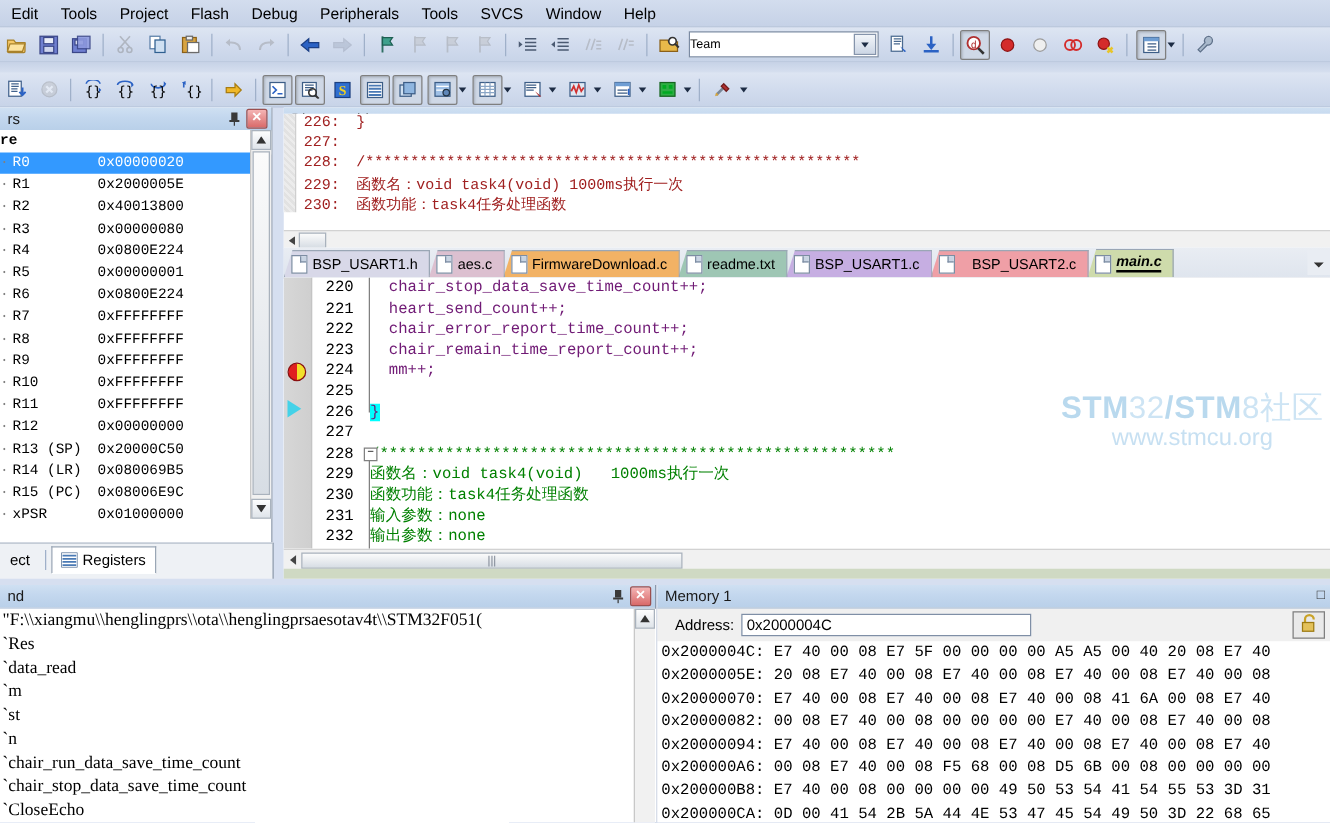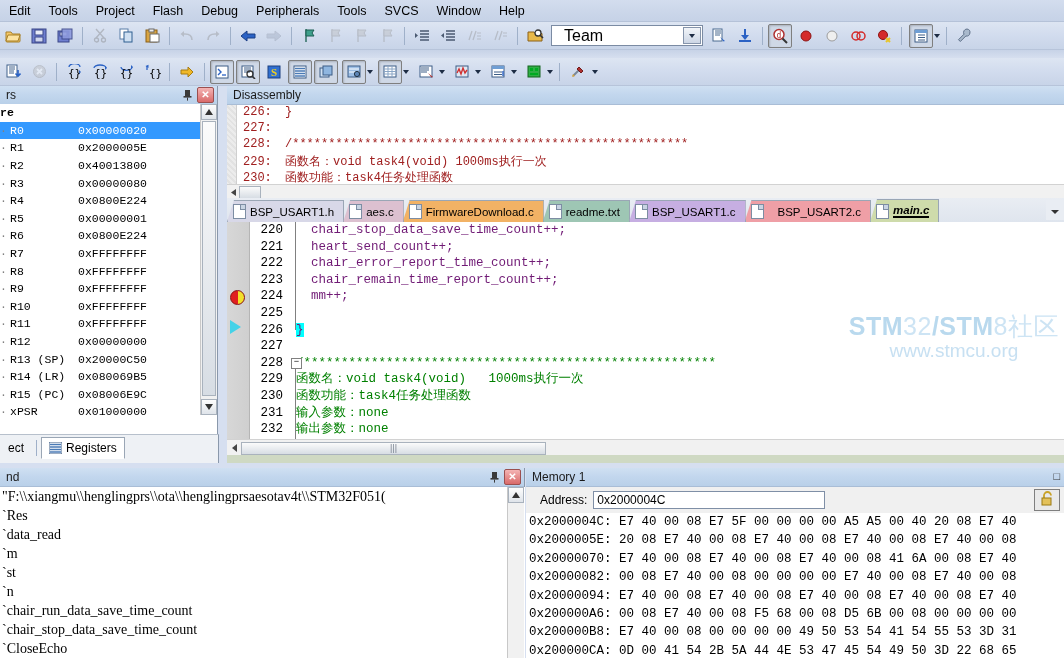--- a/index.html
+++ b/index.html
@@ -42,21 +42,21 @@
   .tbtnw{display:flex;align-items:center;height:22px;margin:0 1px;flex:none;
     border:1px solid transparent;border-radius:2px;}
   .caret{width:0;height:0;border-left:3.5px solid transparent;border-right:3.5px solid transparent;
     border-top:4px solid #1d2c44;}
 
   
   .combo{
     width:150px;height:19px;background:#fff;border:1px solid #7b8ba3;
     display:flex;align-items:center;margin:0 3px;flex:none;position:relative;
   }
-  .combo span{padding-left:12px;font-size:16px;}
+  .combo span{padding-left:0;font-size:10px;}
   .combo .cbtn{position:absolute;right:1px;top:1px;width:16px;height:15px;
     background:linear-gradient(to bottom,#f2f5f9,#ccd6e5);border:1px solid #8594ab;
     display:flex;align-items:center;justify-content:center;}
 
   
   .panel{position:absolute;background:#f0f0f0;box-sizing:border-box;}
   .ptitle{
     height:19px;
     background:linear-gradient(to bottom,#cfe0f2 0%,#c3d7ee 45%,#b9d0e9 100%);
     border-bottom:1px solid #a9bdd6;
@@ -102,21 +102,21 @@
   
   #lefttabs{position:absolute;left:0;top:434px;width:218px;height:28px;
     background:#eef1f5;border-top:1px solid #b7c0cc;border-right:1px solid #8a98ab;
     display:flex;align-items:flex-start;}
   .ltab{height:22px;display:flex;align-items:center;padding:0 7px;font-size:12px;
     border:1px solid transparent;box-sizing:border-box;margin-top:2px;}
   .ltab.active{background:#fff;border:1px solid #9aa6b5;border-bottom-color:#fff;}
 
   
   #disasm{left:227px;top:86px;width:837px;height:112px;background:#fff;}
-  #disasm .body{position:absolute;left:0;top:19px;width:837px;height:79px;background:#fff;overflow:hidden;}
+  #disasm .body{position:absolute;left:0;top:5px;width:837px;height:79px;background:#fff;overflow:hidden;}
   #disasm .gutter{position:absolute;left:0;top:0;width:9px;height:79px;
     background:repeating-linear-gradient(45deg,#ececec 0 2px,#e2e2e2 2px 4px);border-right:1px solid #cfcfcf;}
   .dline{height:16px;font-family:"Liberation Mono",monospace;font-size:12px;white-space:nowrap;
     padding-left:16px;color:#a02020;}
   .dline .ln{color:#a02020;}
   #disasm .hscroll{position:absolute;left:0;top:98px;width:837px;height:14px;background:#f1f1f1;
     border-top:1px solid #d2d2d2;display:flex;align-items:center;}
 
   
   #editor{position:absolute;left:227px;top:198px;width:837px;height:265px;background:#fff;}

